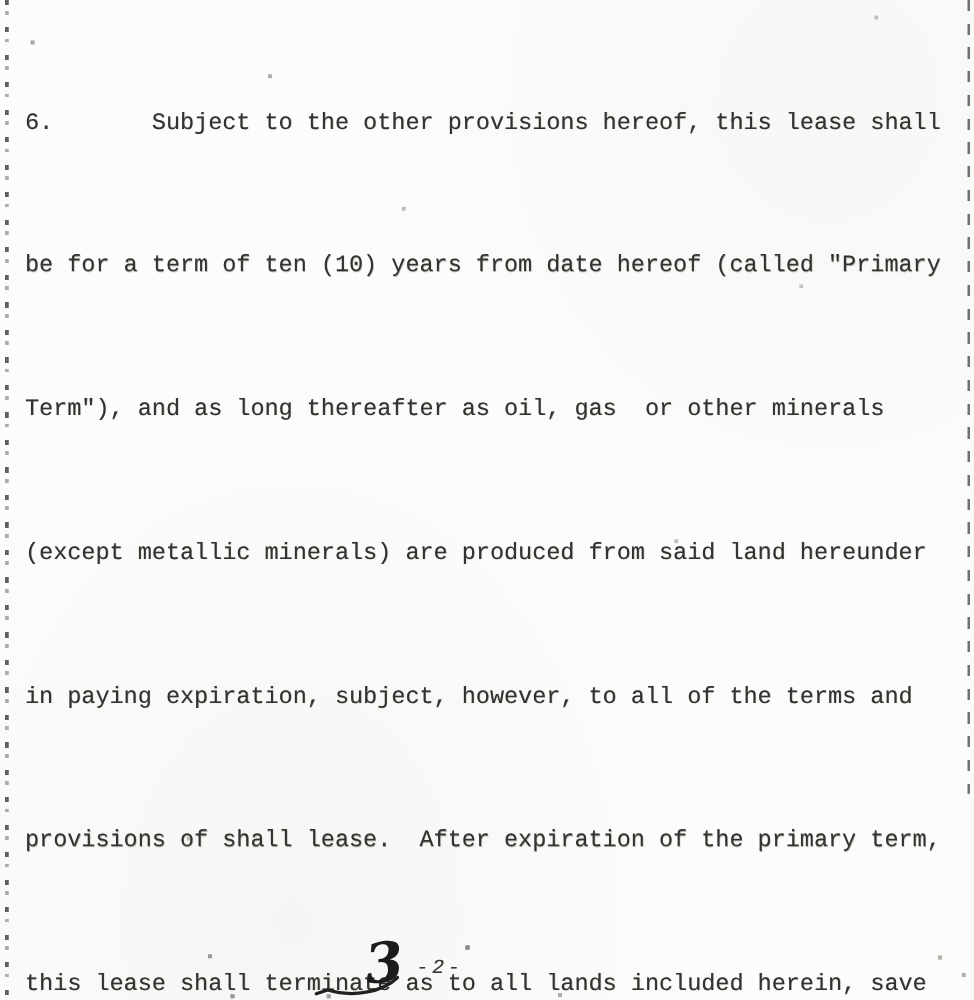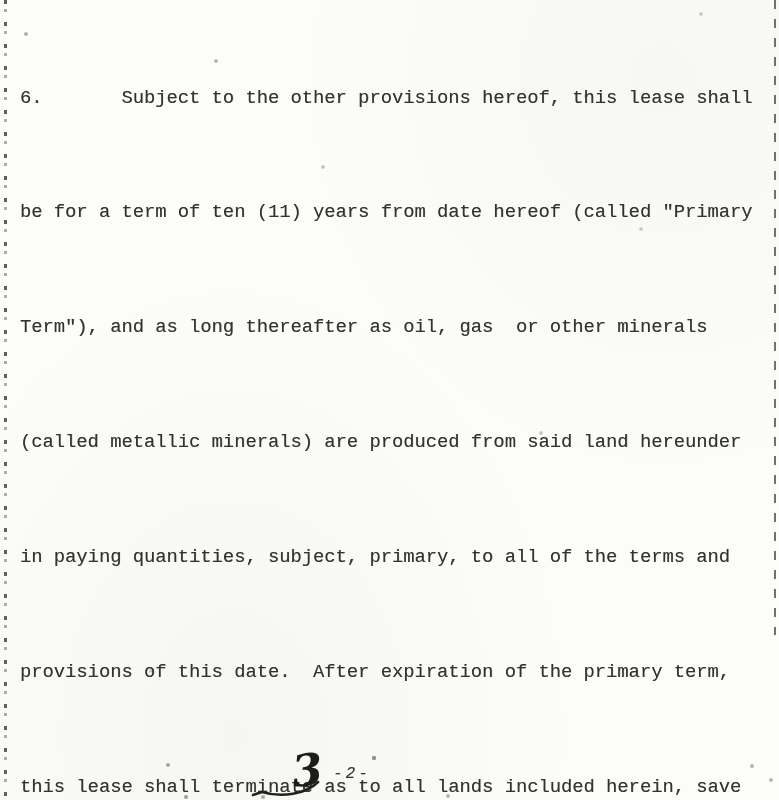--- a/index.html
+++ b/index.html
@@ -103,25 +103,25 @@
 <body>
 
 <div class="page">
 
   <div class="edge-left"></div>
   <div class="edge-right"></div>
   <div class="specks"></div>
 
   <div class="text-block">
     <div class="line">6.       Subject to the other provisions hereof, this lease shall</div>
-    <div class="line">be for a term of ten (11) years from date hereof (called "Primary</div>
+    <div class="line">be for a term of ten (10) years from date hereof (called "Primary</div>
     <div class="line">Term"), and as long thereafter as oil, gas  or other minerals</div>
-    <div class="line">(called metallic minerals) are produced from said land hereunder</div>
-    <div class="line">in paying quantities, subject, primary, to all of the terms and</div>
-    <div class="line">provisions of this date.  After expiration of the primary term,</div>
+    <div class="line">(except metallic minerals) are produced from said land hereunder</div>
+    <div class="line">in paying expiration, subject, however, to all of the terms and</div>
+    <div class="line">provisions of shall lease.  After expiration of the primary term,</div>
     <div class="line">this lease shall terminate as to all lands included herein, save</div>
     
     
     
     
     
     
     
     
     

